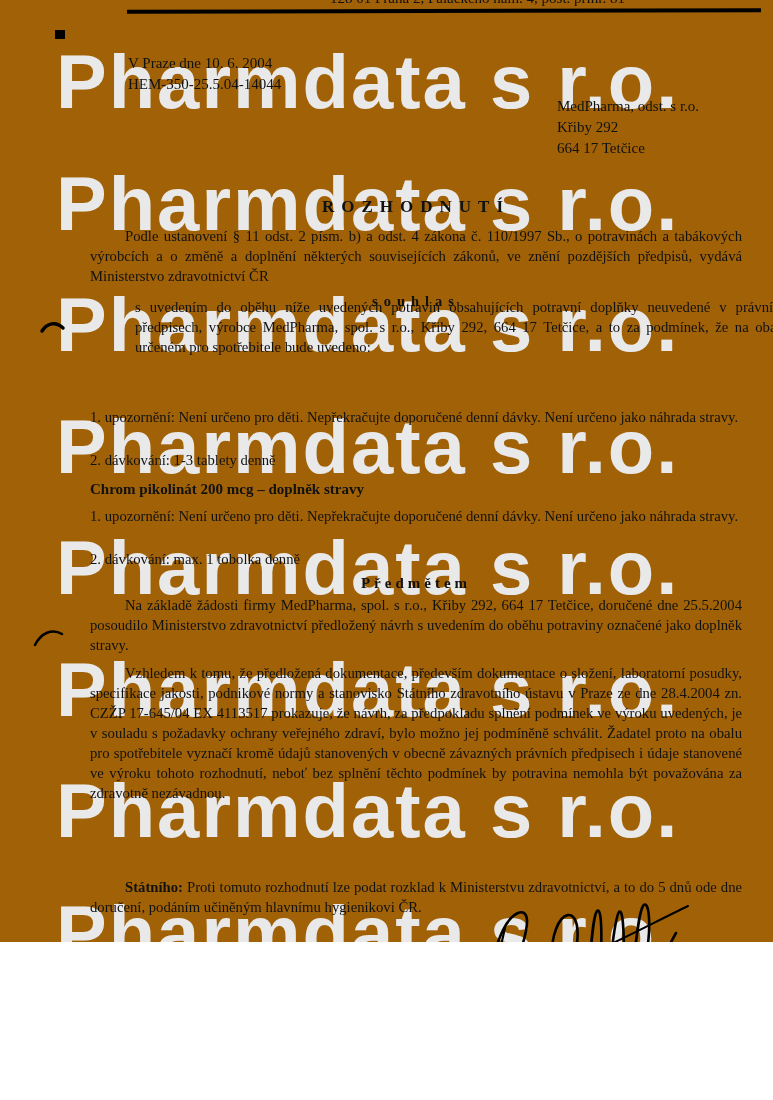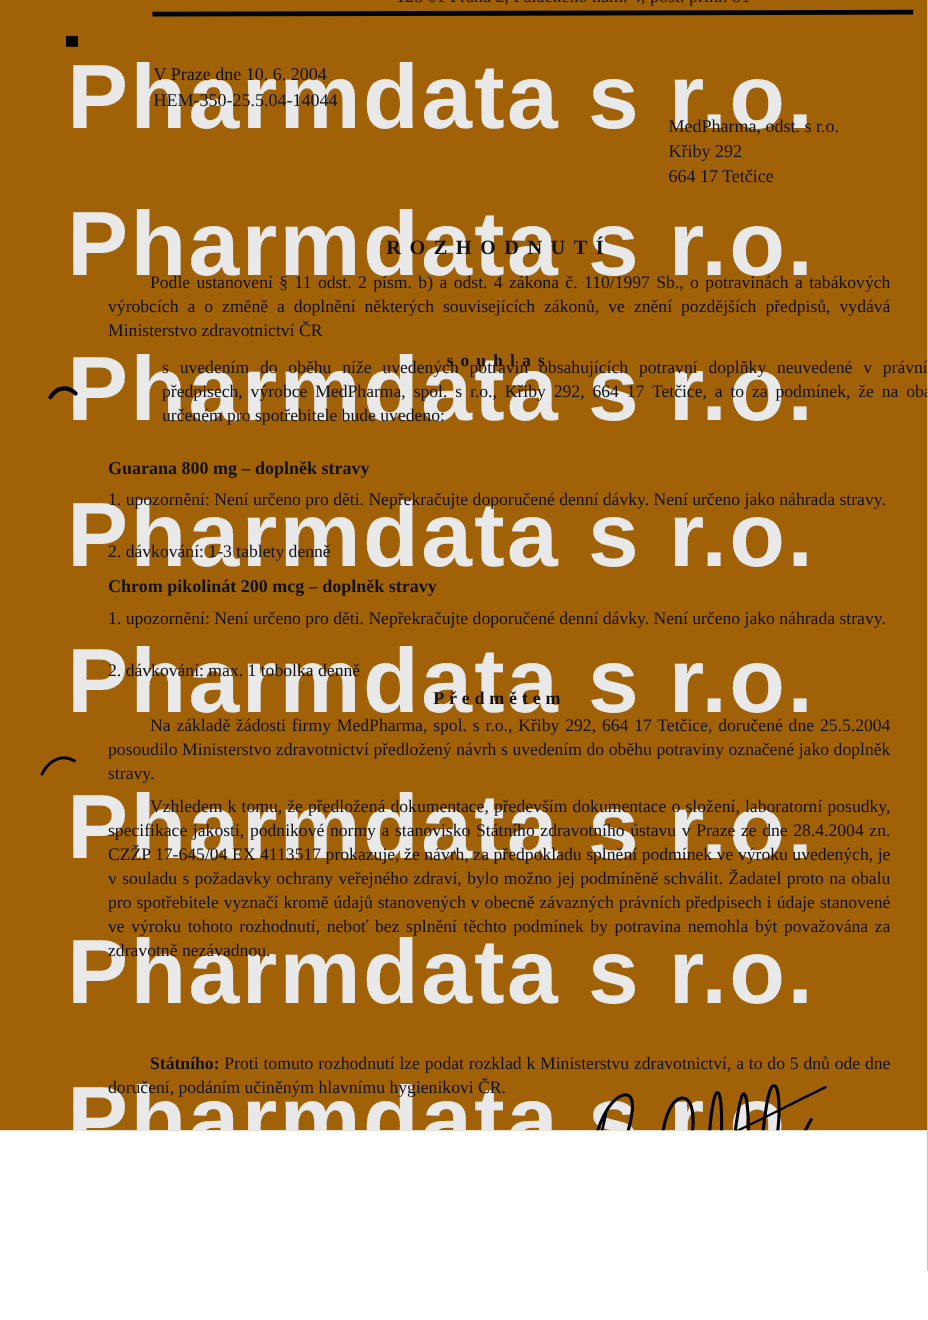--- a/index.html
+++ b/index.html
@@ -59,21 +59,20 @@
   <div class="txt" style="top:140px;left:557px;font-size:15px;white-space:nowrap;">664 17  Tetčice</div>
 
   <div class="center-head" style="top:197px;font-size:17px;letter-spacing:7px;">ROZHODNUTÍ</div>
 
   <div class="para indent" style="top:226px;">Podle ustanovení § 11 odst. 2 písm. b) a odst. 4 zákona č. 110/1997 Sb., o potravinách a tabákových výrobcích a o změně a doplnění některých souvisejících zákonů, ve znění pozdějších předpisů, vydává Ministerstvo zdravotnictví ČR</div>
 
   <div class="center-head" style="top:293px;font-size:14.5px;letter-spacing:6px;">souhlas</div>
 
   <div class="para" style="top:297px;margin-left:45px;">s uvedením do oběhu  níže uvedených potravin obsahujících potravní doplňky neuvedené v právních předpisech, výrobce  MedPharma, spol. s r.o., Křiby 292, 664 17  Tetčice, a to za podmínek, že na obale určeném pro spotřebitele bude uvedeno:</div>
 
-  <div class="bold-line" style="top:383px;">Guarana 800 mg – doplněk stravy</div>
   <div class="para" style="top:407px;">1. upozornění: Není určeno pro děti. Nepřekračujte doporučené denní dávky. Není určeno jako náhrada stravy.</div>
   <div class="para" style="top:450px;">2. dávkování: 1-3 tablety denně</div>
 
   <div class="bold-line" style="top:481px;">Chrom pikolinát 200 mcg – doplněk stravy</div>
   <div class="para" style="top:506px;">1. upozornění: Není určeno pro děti. Nepřekračujte doporučené denní dávky. Není určeno jako náhrada stravy.</div>
   <div class="para" style="top:549px;">2. dávkování: max. 1 tobolka denně</div>
 
   <div class="center-head" style="top:575px;font-size:15px;letter-spacing:4px;">Předmětem</div>
   <div class="para indent" style="top:595px;">Na základě žádosti firmy  MedPharma, spol. s r.o., Křiby 292, 664 17  Tetčice, doručené dne 25.5.2004 posoudilo Ministerstvo zdravotnictví předložený návrh s uvedením do oběhu potraviny označené jako doplněk stravy.</div>
   <div class="para indent" style="top:663px;">Vzhledem k tomu, že předložená dokumentace, především dokumentace o složení, laboratorní posudky, specifikace jakosti, podnikové normy a stanovisko Státního zdravotního ústavu v Praze ze dne 28.4.2004 zn. CZŽP 17-645/04 EX 4113517  prokazuje, že návrh, za předpokladu splnění podmínek ve výroku uvedených, je v souladu s požadavky ochrany veřejného zdraví, bylo možno jej podmíněně schválit. Žadatel proto na obalu pro spotřebitele vyznačí kromě údajů stanovených v obecně závazných právních předpisech i údaje stanovené ve výroku tohoto rozhodnutí, neboť bez splnění těchto podmínek by potravina nemohla být považována za zdravotně nezávadnou.</div>

